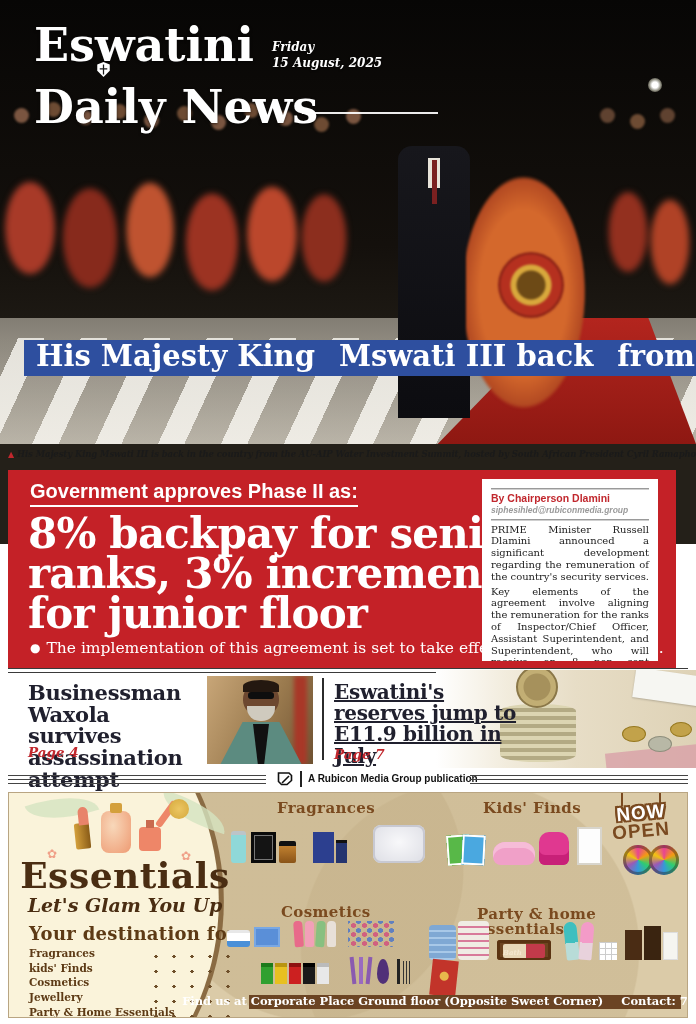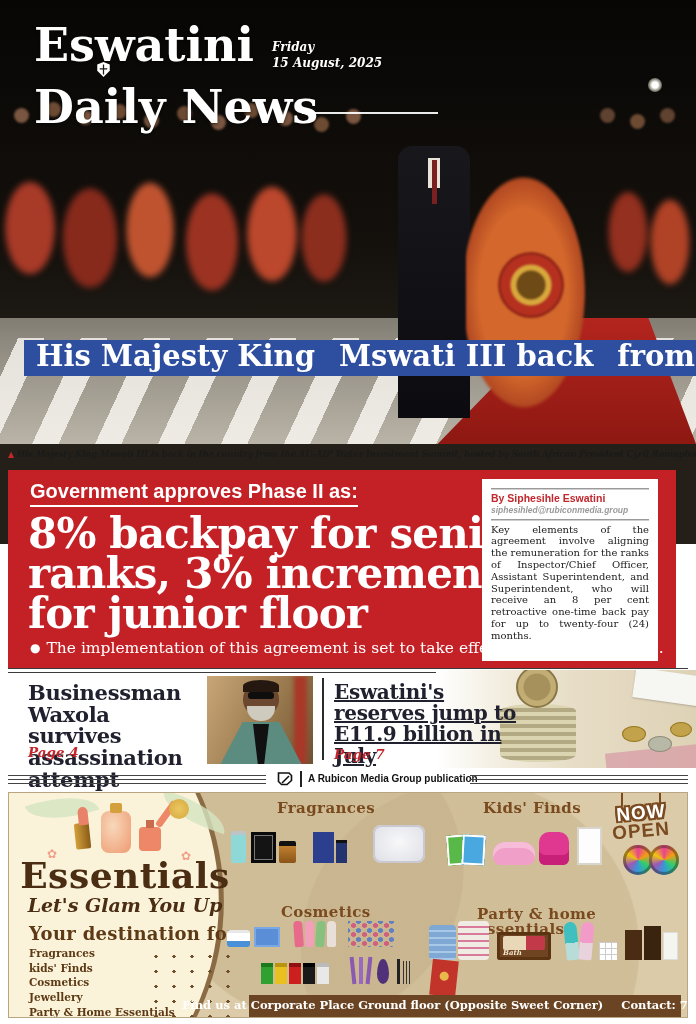--- a/index.html
+++ b/index.html
@@ -217,21 +217,21 @@
   .cq6 { width: 4px; height: 27px; margin-left: 22px; background: #8a5ab0; transform: rotate(-6deg); }
   .cq7 { width: 4px; height: 27px; margin-left: 4px; background: #9a6ac0; }
   .cq8 { width: 4px; height: 27px; margin-left: 4px; background: #8a5ab0; transform: rotate(6deg); }
   .cq9 { width: 12px; height: 25px; margin-left: 6px; background: #503078; border-radius: 50% 50% 50% 50%/60% 60% 40% 40%; }
   .cq10 { width: 3px; height: 25px; margin-left: 8px; background: #222; }
   .cq11 { width: 8px; height: 23px; margin-left: 3px; background: repeating-linear-gradient(90deg, #333 0 1px, transparent 1px 3px); }
   [data-name="party-products-image"] { left: 420px; top: 128px; width: 258px; height: 72px; }
   .pp1 { width: 27px; height: 35px; border-radius: 4px; background: repeating-linear-gradient(#7fa8d4 0 5px, #a8c8e8 5px 7px); }
   .pp2 { width: 31px; height: 39px; border-radius: 4px; margin-left: 2px;
       background: repeating-linear-gradient(#f0ece4 0 5px, #d87a9a 5px 7px); }
-  [data-name="bath-hamper-image"] { width: 54px; height: 28px; background: #6e4520; border-radius: 3px; margin-left: 8px; position: relative;
+  [data-name="bath-hamper-image"] { width: 54px; height: 20px; background: #6e4520; border-radius: 3px; margin-left: 8px; position: relative;
       box-shadow: inset 0 0 0 3px #5a3312; }
   .bath-label { position: absolute; left: 6px; bottom: 4px; font: italic 700 7px/1 "DejaVu Serif", serif; color: #f5e8d0; }
   .bath-items { position: absolute; left: 6px; top: 4px; width: 42px; height: 14px;
       background: linear-gradient(90deg, #e8d8b8 0 55%, #c23a4a 55%); border-radius: 2px; }
   .pp4 { width: 13px; height: 38px; margin-left: 14px; border-radius: 7px 7px 2px 2px;
       background: linear-gradient(#3fbfbf 0 55%, #b8dcd8 55%); transform: rotate(-6deg); }
   .pp5 { width: 13px; height: 38px; margin-left: 2px; border-radius: 7px 7px 2px 2px;
       background: linear-gradient(#f39bc8 0 55%, #e8d2dc 55%); transform: rotate(5deg); }
   .pp6 { width: 18px; height: 18px; margin-left: 6px; background: #fff;
       background-image: linear-gradient(#ccc 1px, transparent 1px), linear-gradient(90deg, #ccc 1px, transparent 1px); background-size: 6px 6px; }
@@ -244,21 +244,21 @@
   [data-name="now-open-sign"] { position: absolute; left: 590px; top: 0; width: 84px; height: 58px; text-align: center; }
   .sign-string { position: absolute; top: 0; width: 1.5px; height: 13px; background: #7a4a20; }
   .ss1 { left: 22px; } .ss2 { left: 60px; }
   [data-name="now-open-line1"] { position: absolute; left: 0; top: 10px; width: 84px; transform: rotate(-5deg);
       font: 900 19px/1 "Liberation Sans", sans-serif; color: #fff; letter-spacing: 1px;
       text-shadow: -2px -2px 0 #7a4a20, 2px -2px 0 #7a4a20, -2px 2px 0 #7a4a20, 2px 2px 0 #7a4a20, 0 2px 0 #7a4a20, 0 -2px 0 #7a4a20, 2px 0 0 #7a4a20, -2px 0 0 #7a4a20; }
   [data-name="now-open-line2"] { position: absolute; left: 0; top: 28px; width: 84px; transform: rotate(-5deg);
       font: 900 19px/1 "Liberation Sans", sans-serif; color: #7a4a20; letter-spacing: 1px; }
 
   
-  [data-name="advert-footer-bar"] { position: absolute; left: 240px; right: 6px; top: 202px; height: 22px; background: #6b4423;
+  [data-name="advert-footer-bar"] { position: absolute; left: 240px; right: 6px; top: 202px; height: 14px; background: #6b4423;
       display: flex; align-items: center; justify-content: center; gap: 9px; color: #fff;
       font: 700 11.5px/1 "DejaVu Serif", serif; white-space: nowrap; }
   .bar-div { width: 1.5px; height: 14px; background: #fff; }
 </style>
 </head>
 <body>
 
 <div data-name="hero-photo">
   <div data-name="walkway"></div>
   <div data-name="crosswalk"></div>
@@ -305,24 +305,25 @@
     <div data-name="lead-headline-line-1">8% backpay for senior</div>
     <div data-name="lead-headline-line-2">ranks, 3% increment</div>
     <div data-name="lead-headline-line-3">for junior floor</div>
   </div>
   <div data-name="lead-standfirst">
     <span data-name="standfirst-bullet-icon">●</span><span data-name="lead-standfirst-text">The implementation of this agreement is set to take effect in September 2025.</span>
   </div>
 
   <div data-name="lead-article-card">
     <div class="card-rule" data-name="byline-rule-top"></div>
-    <div data-name="byline">By Siphesihle Eswatini</div>
+    <div data-name="byline">By Chairperson Dlamini</div>
     <div data-name="byline-email">siphesihled@rubiconmedia.group</div>
     <div class="card-rule" data-name="byline-rule-bottom"></div>
     <div class="card-body" data-name="article-body">
+      <p data-name="article-paragraph-1">PRIME Minister Russell Dlamini announced a significant development regarding the remuneration of the country's security services.</p>
       <p data-name="article-paragraph-2">Key elements of the agreement involve aligning the remuneration for the ranks of Inspector/Chief Officer, Assistant Superintendent, and Superintendent, who will receive an 8 per cent retroactive one-time back pay for up to twenty-four (24) months.</p>
     </div>
 
   </div>
 </div>
 
 <div data-name="teaser-rule-top"></div>
 <div data-name="teaser-1-headline">Businessman Waxola survives assassination attempt</div>
 <div data-name="teaser-1-page">Page 4</div>
 

